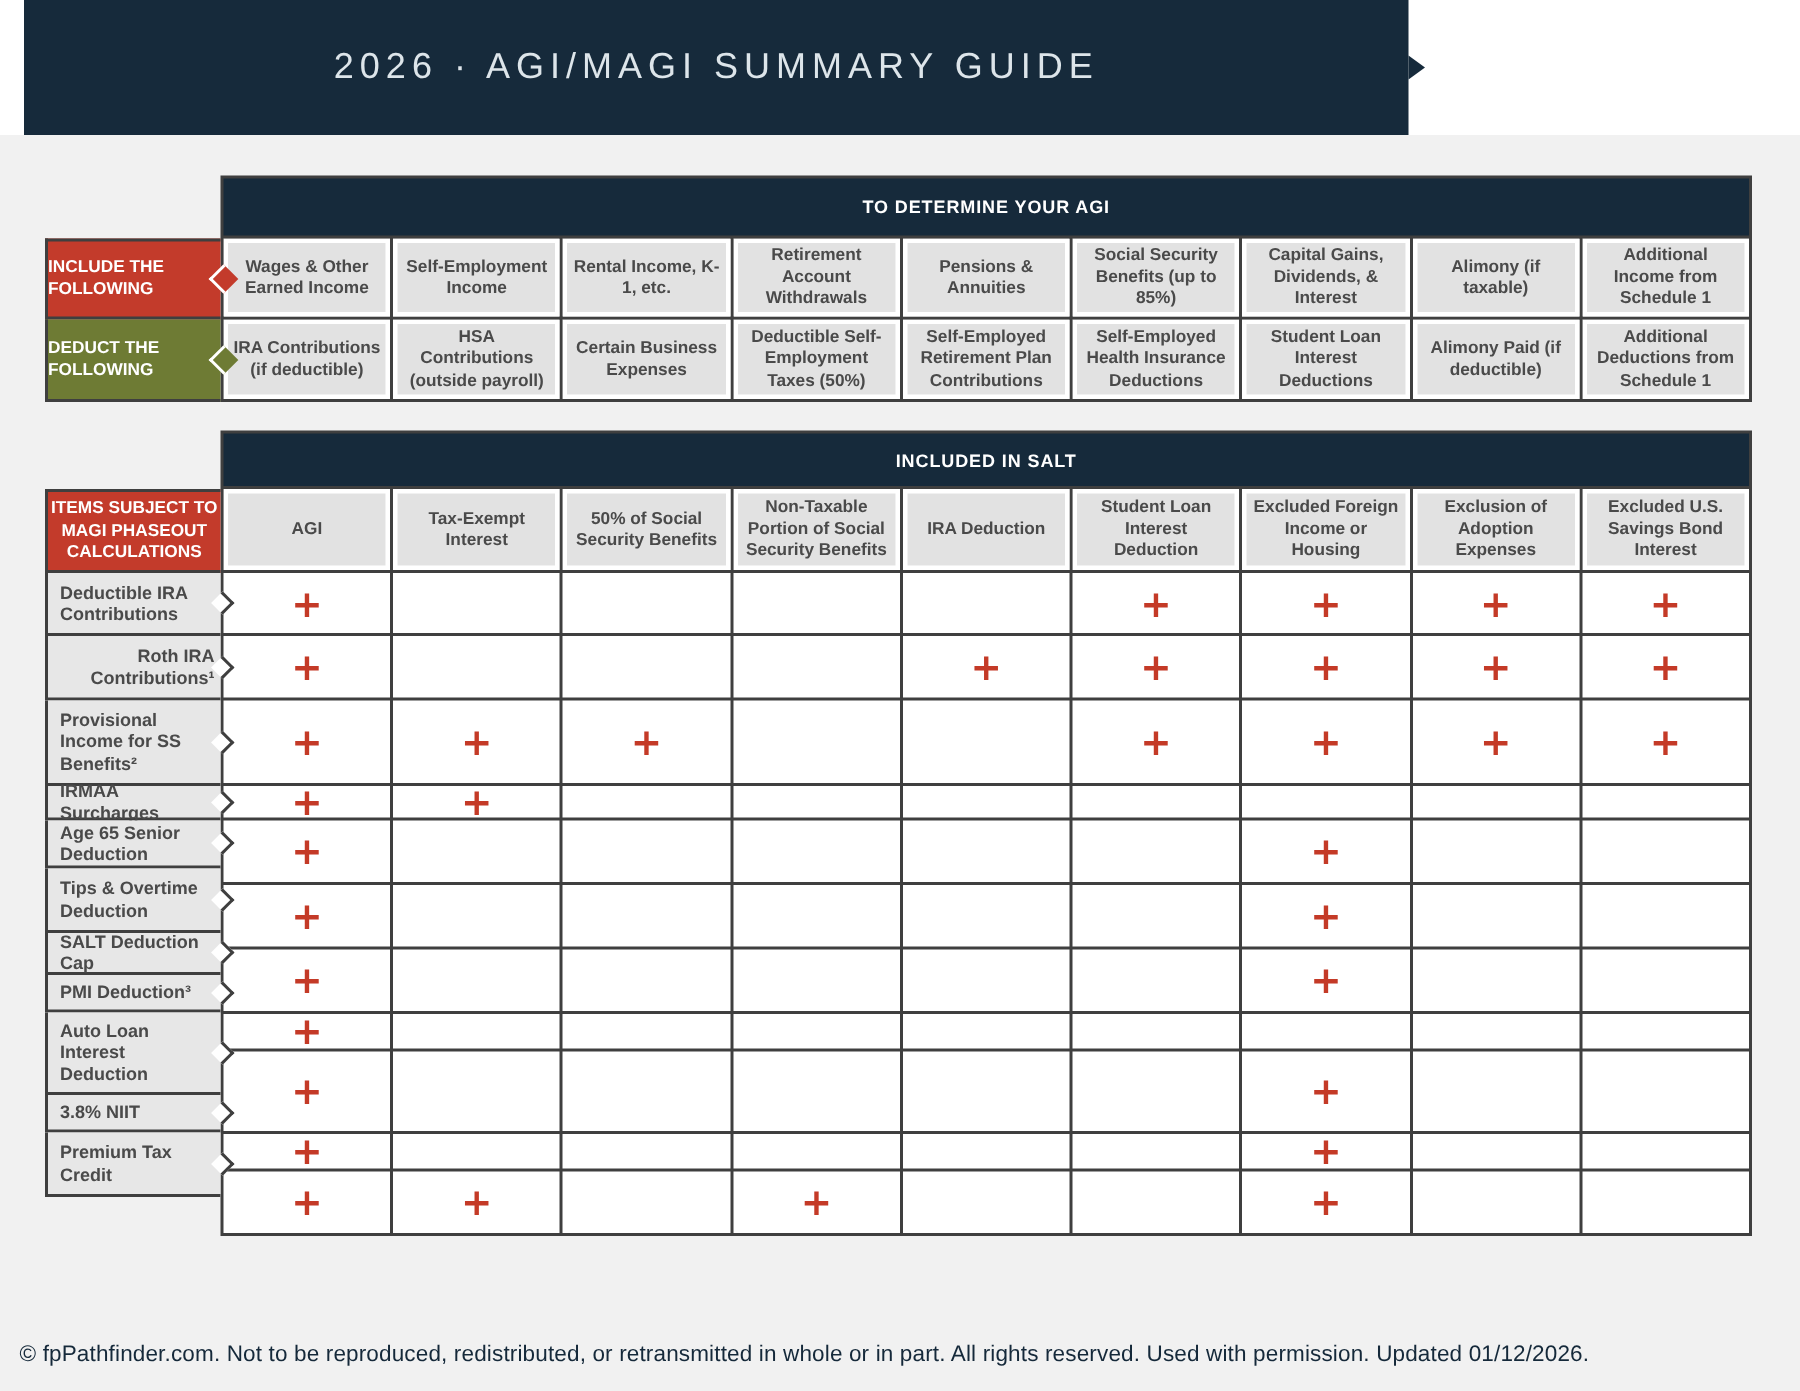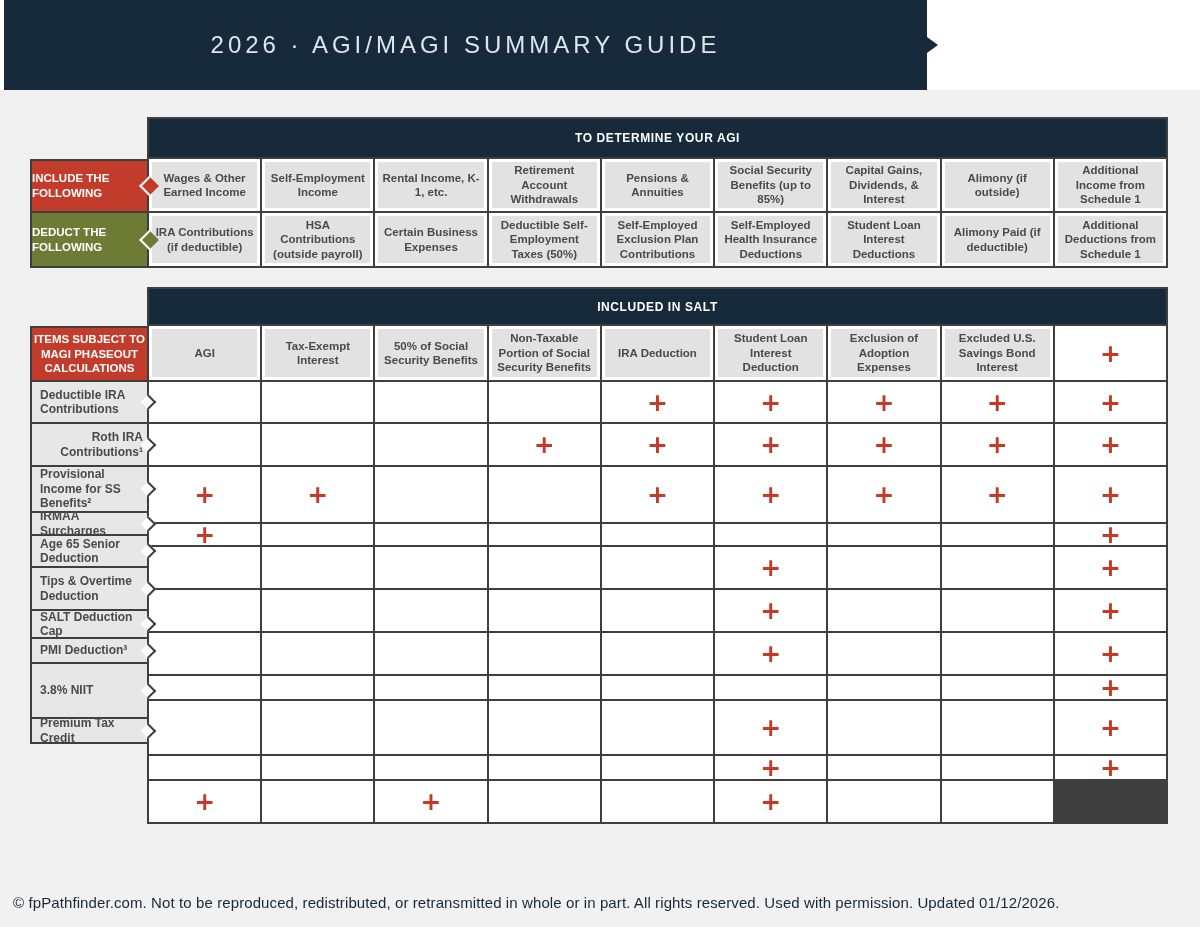--- a/index.html
+++ b/index.html
@@ -7,21 +7,21 @@
   body {
     font-family: "Liberation Sans", "DejaVu Sans", sans-serif;
     background: #f1f1f1;
     position: relative;
     overflow: hidden;
   }
   .top-strip { position: absolute; top: 0; left: 0; width: 1200px; height: 90px; background: #ffffff; }
 
   
   .banner {
-    position: absolute; top: 0; left: 4px; width: 923px; height: 90px;
+    position: absolute; top: 0; left: 16px; width: 923px; height: 90px;
     background: #162a3b; display: flex; align-items: center; justify-content: center;
   }
   .banner-arrow {
     position: absolute; right: -11px; top: 50%; transform: translateY(-50%);
     width: 0; height: 0;
     border-left: 11px solid #162a3b;
     border-top: 8px solid transparent;
     border-bottom: 8px solid transparent;
   }
   .title {
@@ -76,21 +76,21 @@
   #t1-left > div:nth-child(2) { height: 54px; }
   #t1-left > div:nth-child(3) { height: 55px; }
 
   
   #t2 { top: 287px; }
   #t2-grid { grid-template-rows: 35px 54px 40px 41px 55px 21px 41px 41px 41px 23px 53px 23px 41px; }
   #t2-labels > div:nth-child(1)  { height: 39px; }
   #t2-labels > div:nth-child(2)  { height: 56px; }
   #t2-labels > div:nth-child(3)  { height: 42px; }
   #t2-labels > div:nth-child(4)  { height: 43px; text-align: right; }
-  #t2-labels > div:nth-child(5)  { height: 46px; justify-content: flex-end; }
+  #t2-labels > div:nth-child(5)  { height: 57px; justify-content: flex-end; }
   #t2-labels > div:nth-child(6)  { height: 23px; }
   #t2-labels > div:nth-child(7)  { height: 32px; }
   #t2-labels > div:nth-child(8)  { height: 43px; }
   #t2-labels > div:nth-child(9)  { height: 28px; }
   #t2-labels > div:nth-child(10) { height: 25px; }
   #t2-labels > div:nth-child(11) { height: 55px; }
   #t2-labels > div:nth-child(12) { height: 25px; }
   #t2-labels > div:nth-child(13) { height: 43px; }
   .rowlbl {
     background: #e7e7e7; border: 2px solid #3f3f3f; border-top: 0; border-right: 0;
@@ -138,27 +138,27 @@
   </div>
   <div class="tmain" id="t1-grid">
     <div class="band">TO DETERMINE YOUR AGI</div>
     <div class="gcell">Wages &amp; Other Earned Income</div>
     <div class="gcell">Self-Employment Income</div>
     <div class="gcell">Rental Income, K-1, etc.</div>
     <div class="gcell">Retirement Account Withdrawals</div>
     <div class="gcell">Pensions &amp; Annuities</div>
     <div class="gcell">Social Security Benefits (up to 85%)</div>
     <div class="gcell">Capital Gains, Dividends, &amp; Interest</div>
-    <div class="gcell">Alimony (if outside)</div>
+    <div class="gcell">Alimony (if taxable)</div>
     <div class="gcell">Additional Income from Schedule 1</div>
     <div class="gcell">IRA Contributions (if deductible)</div>
     <div class="gcell">HSA Contributions (outside payroll)</div>
     <div class="gcell">Certain Business Expenses</div>
     <div class="gcell">Deductible Self-Employment Taxes (50%)</div>
-    <div class="gcell">Self-Employed Exclusion Plan Contributions</div>
+    <div class="gcell">Self-Employed Retirement Plan Contributions</div>
     <div class="gcell">Self-Employed Health Insurance Deductions</div>
     <div class="gcell">Student Loan Interest Deductions</div>
     <div class="gcell">Alimony Paid (if deductible)</div>
     <div class="gcell">Additional Deductions from Schedule 1</div>
   </div>
 </div>
 
 <div class="tbl" id="t2">
   <div class="tleft" id="t2-labels">
     <div class="corner"></div>
@@ -182,36 +182,40 @@
         <span>Age 65 Senior Deduction</span>
       </div>
       <div class="rowlbl">
         <span>Tips &amp; Overtime Deduction</span>
       </div>
       <div class="rowlbl">
         <span>SALT Deduction Cap</span>
       </div>
       <div class="rowlbl">
         <span>PMI Deduction³</span>
+      </div>
+      <div class="rowlbl">
+        <span>Auto Loan Interest Deduction</span>
       </div>
       <div class="rowlbl">
         <span>3.8% NIIT</span>
       </div>
       <div class="rowlbl">
         <span>Premium Tax Credit</span>
       </div>
     </div>
   <div class="tmain" id="t2-grid">
     <div class="band">INCLUDED IN SALT</div>
     <div class="gcell">AGI</div>
     <div class="gcell">Tax-Exempt Interest</div>
     <div class="gcell">50% of Social Security Benefits</div>
     <div class="gcell">Non-Taxable Portion of Social Security Benefits</div>
     <div class="gcell">IRA Deduction</div>
     <div class="gcell">Student Loan Interest Deduction</div>
+    <div class="gcell">Excluded Foreign Income or Housing</div>
     <div class="gcell">Exclusion of Adoption Expenses</div>
     <div class="gcell">Excluded U.S. Savings Bond Interest</div>
 
   <div class="dcell">+</div>
       <div class="dcell"></div>
       <div class="dcell"></div>
       <div class="dcell"></div>
       <div class="dcell"></div>
       <div class="dcell">+</div>
       <div class="dcell">+</div>

